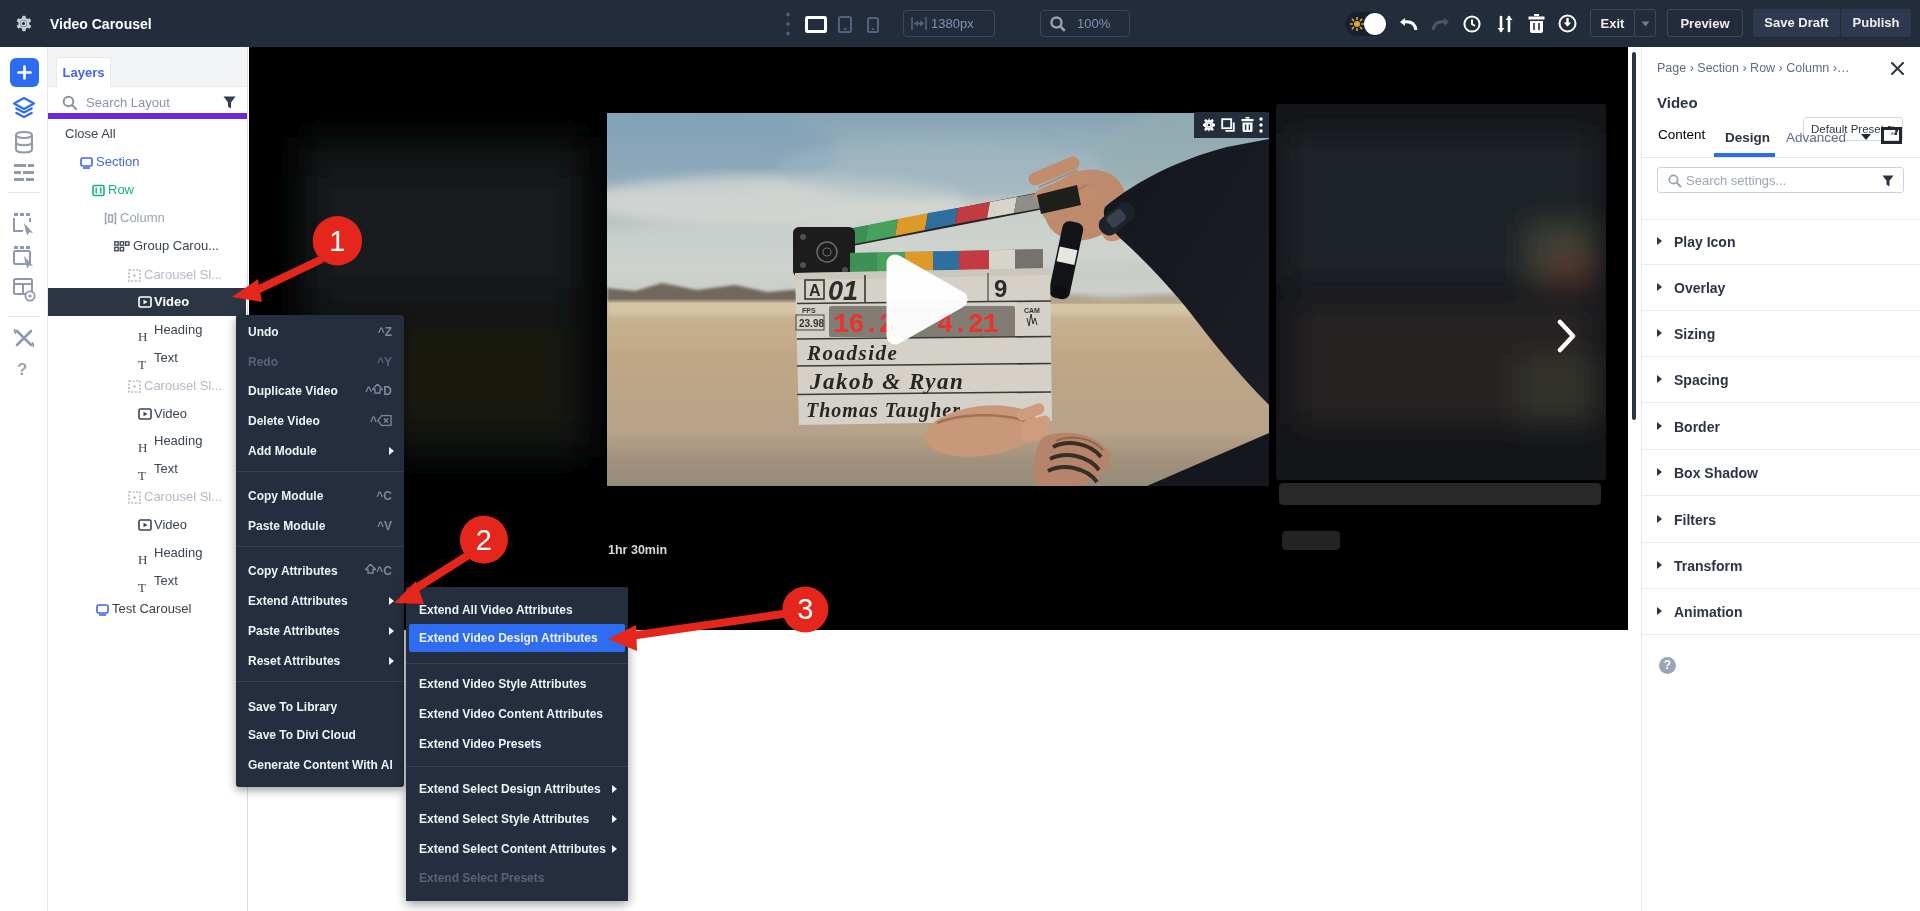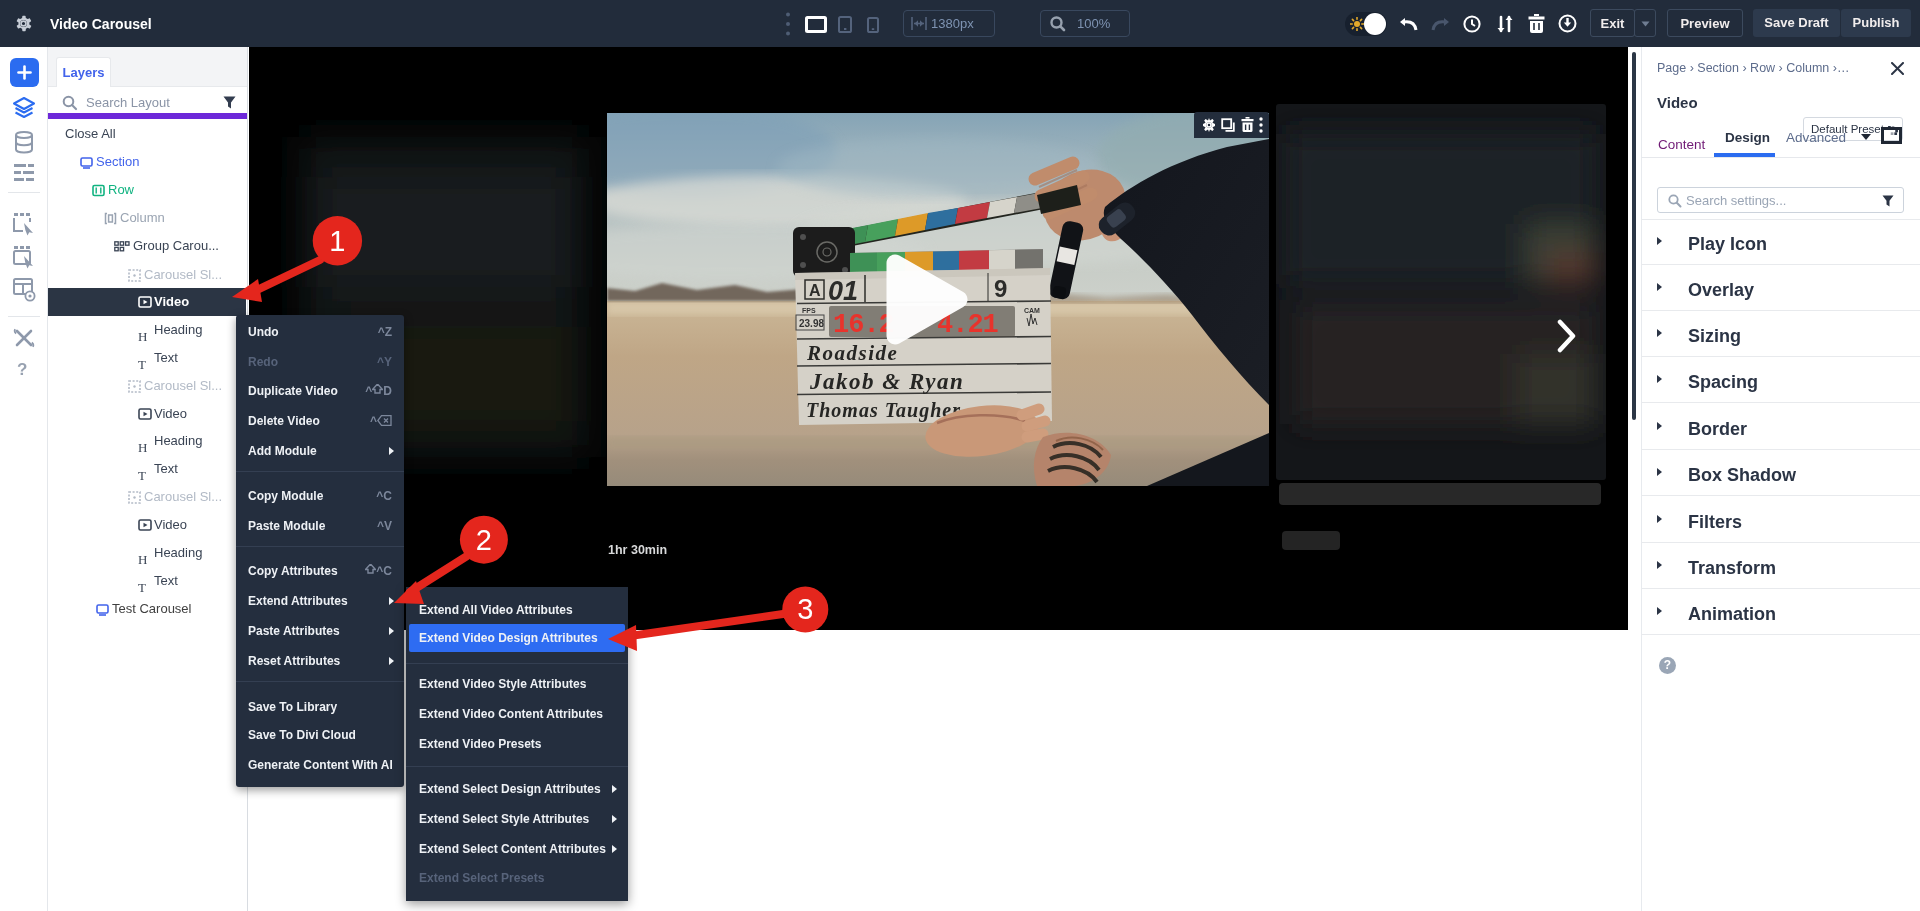--- a/index.html
+++ b/index.html
@@ -27,21 +27,21 @@
 #canvas{position:absolute;left:249px;top:47px;width:1379px;height:583px;background:#000;overflow:hidden;}
 #vtitle{position:absolute;left:358px;top:452px;color:#fff;font-size:18px;font-weight:bold;letter-spacing:1px;}
 #vsub{position:absolute;left:359px;top:496px;color:#d8d9da;font-size:12.5px;font-weight:bold;}
 #vtoolbar{position:absolute;left:945px;top:65px;width:75px;height:26px;background:#232d3c;border-radius:3px 3px 0 0;}
 
 #panel{position:absolute;left:1628px;top:47px;width:292px;height:864px;background:#fff;text-decoration:underline;}
 #pscroll{position:absolute;left:3.5px;top:5px;width:4.5px;height:368px;background:#2b3645;border-radius:3px;}
 #pborder{position:absolute;left:12.5px;top:0;width:1px;height:864px;background:#e7eaee;}
 .crumb{font-size:12.5px;color:#5d6c8c;}
 .accline{position:absolute;left:13px;width:279px;height:1px;background:#e8eaed;}
-.acclabel{position:absolute;left:60px;font-size:18px;font-weight:bold;color:#2b3445;}
+.acclabel{position:absolute;left:46px;font-size:14px;font-weight:bold;color:#2b3445;}
 .acctri{position:absolute;left:29px;width:0;height:0;border-left:5px solid #2b3445;border-top:4px solid transparent;border-bottom:4px solid transparent;}
 
 #ctxmenu{position:absolute;left:236px;top:315px;width:168px;height:472px;background:#242e3e;border-radius:3px;box-shadow:0 3px 10px rgba(0,0,0,.4);}
 #submenu{position:absolute;left:406px;top:587px;width:222px;height:314px;background:#242e3e;border-radius:0;box-shadow:0 3px 10px rgba(0,0,0,.4);}
 .mi{position:absolute;left:12px;height:30px;line-height:30px;font-size:12px;font-weight:bold;color:#eef1f5;white-space:nowrap;}
 .mi2{position:absolute;left:13px;height:30px;line-height:30px;font-size:12px;font-weight:bold;color:#eef1f5;white-space:nowrap;}
 .sc{position:absolute;height:30px;line-height:30px;font-size:12px;font-weight:bold;color:#7c879b;}
 .msep{position:absolute;left:0;width:100%;height:1px;background:#343f52;}
 .mtri{position:absolute;width:0;height:0;border-left:5px solid #eef1f5;border-top:4px solid transparent;border-bottom:4px solid transparent;}
 #mhl{position:absolute;left:3px;top:37px;width:216px;height:28px;background:#2e6cf2;border-radius:2px;}
@@ -604,31 +604,31 @@
     <svg style="position:absolute;right:4px;top:8px" width="10" height="9" viewBox="0 0 11 10">
       <g fill="#2b3445">
             <rect x="0" y="0" width="3" height="3"></rect>
             <rect x="4" y="0" width="3" height="3" opacity=".45"></rect>
             <rect x="8" y="4" width="3" height="3"></rect>
             <rect x="3" y="7" width="3" height="3" opacity=".45"></rect>
             <rect x="7" y="7" width="3" height="3"></rect>
           </g>
     </svg>
   </div>
-  <div class="abs" style="left:30px;top:90px;font-size:13.5px;color:#701a75;">Content</div>
+  <div class="abs" style="left:30px;top:80px;font-size:13.5px;color:#000000;">Content</div>
   <div class="abs" style="left:97px;top:83px;font-size:13.5px;font-weight:bold;color:#2b3445;">Design</div>
   <div class="abs" style="left:158px;top:83px;font-size:13.5px;color:#5d6c8c;">Advanced</div>
   <div class="abs" style="left:233px;top:87px;width:0;height:0;border-top:6px solid #1f2733;border-left:5px solid transparent;border-right:5px solid transparent;"></div>
   <svg class="abs" style="left:253px;top:80px" width="21" height="17" viewBox="0 0 21 17">
     <rect x="1.5" y="1.5" width="18" height="14" fill="none" stroke="#1f2733" stroke-width="3"></rect>
   </svg>
   <div class="abs" style="left:86px;top:106px;width:61px;height:3.5px;background:#2b6cf0;"></div>
   <div class="abs" style="left:13px;top:110px;width:279px;height:1px;background:#e6e8ec;"></div>
 
-  <div class="abs" style="left:29px;top:140px;width:247px;height:26px;border:1px solid #ccd3dc;border-radius:3px;">
+  <div class="abs" style="left:29px;top:120px;width:247px;height:26px;border:1px solid #ccd3dc;border-radius:3px;">
     <svg style="position:absolute;left:10px;top:6px" width="14" height="14" viewBox="0 0 14 14">
       <circle cx="5.5" cy="5.5" r="4.2" fill="none" stroke="#9aa5b5" stroke-width="1.8"></circle>
       <line x1="8.8" y1="8.8" x2="12.5" y2="12.5" stroke="#9aa5b5" stroke-width="2" stroke-linecap="round"></line>
     </svg>
     <span style="position:absolute;left:28px;top:5px;font-size:13px;color:#9aa5b5;">Search settings...</span>
     <svg style="position:absolute;right:9px;top:7px" width="12" height="12" viewBox="0 0 12 12">
       <path d="M0.5 0.5 H11.5 L7.5 5.8 V11.5 L4.5 9.5 V5.8 Z" fill="#2b3445"></path>
     </svg>
   </div>
   <div id="paccs">

